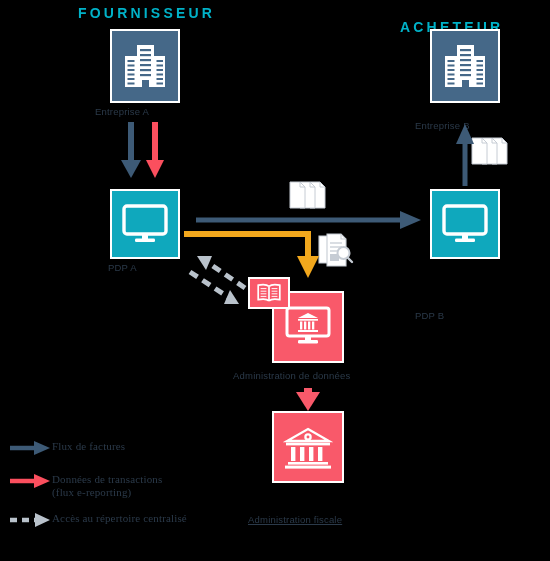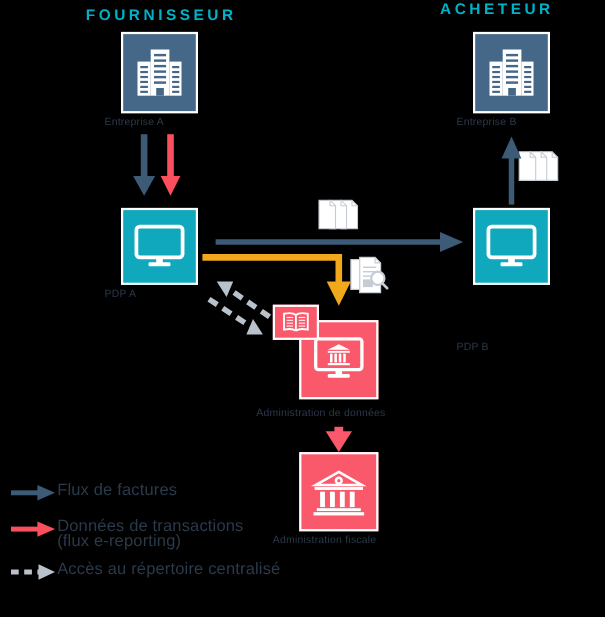--- a/index.html
+++ b/index.html
@@ -62,38 +62,39 @@
     min-height: 22px;
   }
   .legend-mark {
     width: 44px;
     flex: 0 0 44px;
     height: 20px;
     position: relative;
     margin-top: 1px;
   }
   .legend-text {
-    font-size: 15px;
+    font-size: 11px;
     line-height: 12.5px;
     color: #2b3a4a;
     padding-top: 3px;
     white-space: pre-line;
     letter-spacing: .15px;
+    font-family: Liberation Serif, serif;
   }
 
   svg { display: block; overflow: visible; }
   .sv { position: absolute; left: 0; top: 0; }
 </style>
 </head>
 <body>
 
 <div id="canvas">
 
   <div class="section-title" style="left:78px; top:5px;">FOURNISSEUR</div>
-  <div class="section-title" style="left:400px; top:0;">ACHETEUR</div>
+  <div class="section-title" style="left:400px; top:19px;">ACHETEUR</div>
 
   <div class="node-box blue" style="left:110px; top:29px; width:70px; height:74px;">
     <svg width="44" height="48" viewBox="0 0 44 48">
       <g fill="#ffffff">
         <rect x="14" y="3" width="17" height="42"></rect>
         <rect x="2" y="14" width="12" height="31"></rect>
         <rect x="31" y="14" width="11" height="31"></rect>
       </g>
       <g fill="#456888">
         <rect x="17" y="7" width="11" height="2.2"></rect>
@@ -143,30 +144,30 @@
         <rect x="4.5" y="40.5" width="7" height="2"></rect>
         <rect x="33.5" y="18" width="6.5" height="2"></rect>
         <rect x="33.5" y="22.5" width="6.5" height="2"></rect>
         <rect x="33.5" y="27" width="6.5" height="2"></rect>
         <rect x="33.5" y="31.5" width="6.5" height="2"></rect>
         <rect x="33.5" y="36" width="6.5" height="2"></rect>
         <rect x="33.5" y="40.5" width="6.5" height="2"></rect>
       </g>
     </svg>
   </div>
-  <div class="node-label" style="left:415px; top:106px; width:100px;">Entreprise B</div>
+  <div class="node-label" style="left:415px; top:120px; width:100px;">Entreprise B</div>
 
   <div class="node-box teal" style="left:110px; top:189px; width:70px; height:70px;">
     <svg width="46" height="40" viewBox="0 0 46 40">
       <rect x="2" y="2" width="42" height="28" rx="3" fill="none" stroke="#ffffff" stroke-width="3.4"></rect>
       <rect x="20" y="30" width="6" height="5" fill="#ffffff"></rect>
       <rect x="13" y="34.5" width="20" height="3.6" rx="1.3" fill="#ffffff"></rect>
     </svg>
   </div>
-  <div class="node-label" style="left:95px; top:262px; width:100px;">PDP A</div>
+  <div class="node-label" style="left:108px; top:262px; width:100px;">PDP A</div>
 
   <div class="node-box teal" style="left:430px; top:189px; width:70px; height:70px;">
     <svg width="46" height="40" viewBox="0 0 46 40">
       <rect x="2" y="2" width="42" height="28" rx="3" fill="none" stroke="#ffffff" stroke-width="3.4"></rect>
       <rect x="20" y="30" width="6" height="5" fill="#ffffff"></rect>
       <rect x="13" y="34.5" width="20" height="3.6" rx="1.3" fill="#ffffff"></rect>
     </svg>
   </div>
   <div class="node-label" style="left:415px; top:262px; width:100px;margin-top:48px;">PDP B</div>
 
@@ -218,21 +219,21 @@
         <rect x="4" y="18.6" width="44" height="2.8"></rect>
         <rect x="9" y="23" width="4.4" height="14"></rect>
         <rect x="18" y="23" width="4.4" height="14"></rect>
         <rect x="27" y="23" width="4.4" height="14"></rect>
         <rect x="36" y="23" width="4.4" height="14"></rect>
         <rect x="6" y="38" width="40" height="2.6"></rect>
         <rect x="3" y="41.6" width="46" height="3"></rect>
       </g>
     </svg>
   </div>
-  <div class="node-label" style="left:248px; top:486px; width:120px;">Administration fiscale</div>
+  <div class="node-label" style="left:248px; top:514px; width:120px;text-decoration:underline;">Administration fiscale</div>
 
   <div class="abs" style="left:288px; top:180px;">
     <svg width="40" height="32" viewBox="0 0 40 32">
       <g fill="#ffffff" stroke="#c6ccd4" stroke-width="1">
         <path d="M22 2 h10 l5 5 v21 h-15 z"></path>
         <path d="M12 2 h10 l5 5 v21 h-15 z"></path>
         <path d="M2 2 h10 l5 5 v21 h-15 z"></path>
       </g>
       <g fill="none" stroke="#c6ccd4" stroke-width="1">
         <path d="M12 2 v5 h5"></path>

